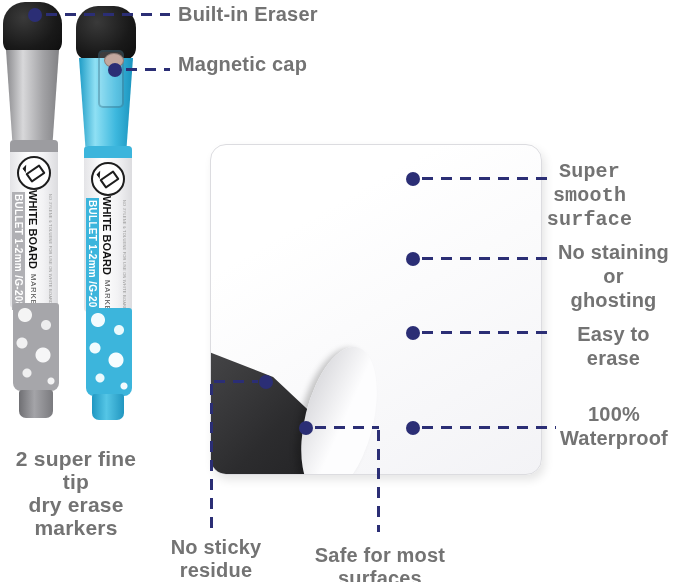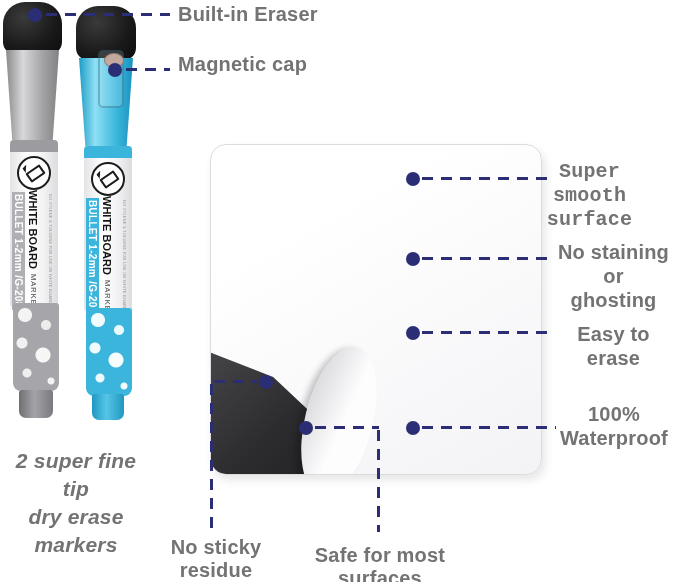--- a/index.html
+++ b/index.html
@@ -228,19 +228,19 @@
   </div>
 
   <div class="dot" style="left:299px; top:421px;"></div>
   <div class="hdash" style="left:315px; top:426px; width:64px;"></div>
   <div class="vdash" style="left:377px; top:430px; height:102px;"></div>
   <div class="lbl center" style="left:310px; top:520px; width:140px; line-height:23px;margin-top:24px;">
     <span>Safe for most</span>
     <span>surfaces</span>
   </div>
 
-  <div class="lbl center" style="left:2px; top:447px; width:148px; font-size:21px; line-height:28px;font-style:italic;">
+  <div class="lbl center" style="left:2px; top:447px; width:148px; font-size:21px; line-height:23px;">
     <span>2 super fine tip</span>
     <span>dry erase</span>
     <span>markers</span>
   </div>
 
 </div>
 
 </body></html>

